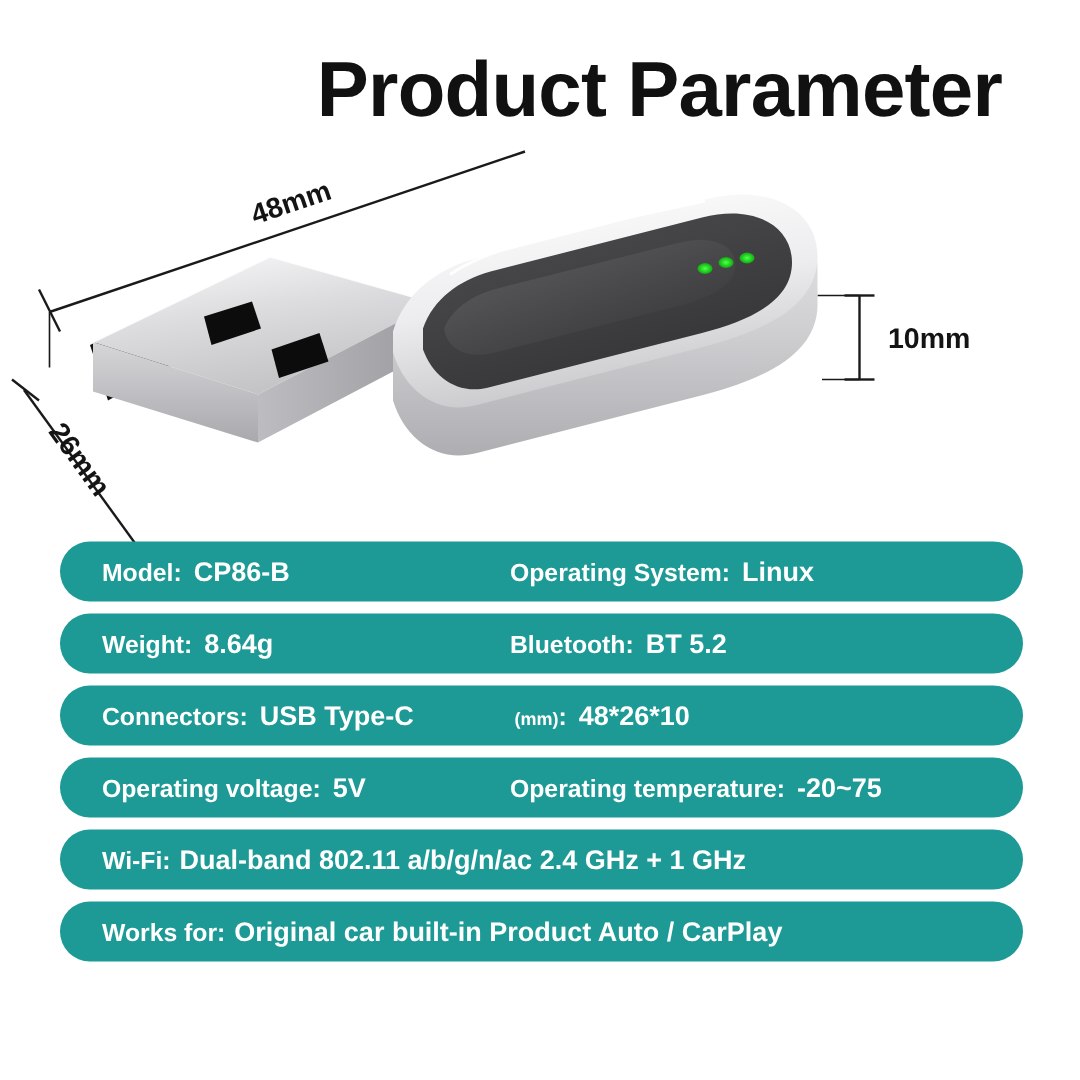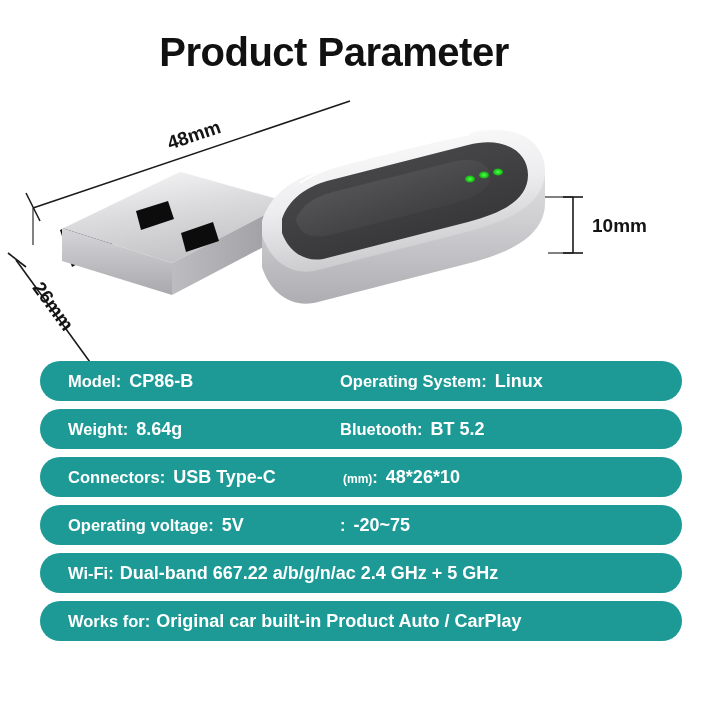--- a/index.html
+++ b/index.html
@@ -17,22 +17,22 @@
     height: 720px;
     background: #ffffff;
   }
 
   
   #page-title {
     position: absolute;
     top: 30px;
     left: 0;
     width: 668px;
-    text-align: center;
-    font-size: 40px;
+    text-align: right;
+    font-size: 52px;
     font-weight: bold;
     letter-spacing: -0.5px;
     color: #111111;
   }
 
   
   #product-figure {
     position: absolute;
     left: 0;
     top: 95px;
@@ -283,30 +283,31 @@
       </div>
     </div>
 
     <div class="spec-row">
       <div class="spec-cell left">
         <span class="spec-key">Operating voltage</span>
           <span class="spec-colon">:</span>
         <span class="spec-val">5V</span>
       </div>
       <div class="spec-cell right">
+        <span class="spec-key">Operating temperature</span>
           <span class="spec-colon">:</span>
         <span class="spec-val">-20~75</span>
       </div>
     </div>
 
     <div class="spec-row">
       <div class="spec-cell full">
         <span class="spec-key">Wi-Fi</span>
           <span class="spec-colon">:</span>
-        <span class="spec-val">Dual-band 667.22 a/b/g/n/ac 2.4 GHz + 5 GHz</span>
+        <span class="spec-val">Dual-band 802.11 a/b/g/n/ac 2.4 GHz + 1 GHz</span>
       </div>
     </div>
 
     <div class="spec-row">
       <div class="spec-cell full">
         <span class="spec-key">Works for</span>
           <span class="spec-colon">:</span>
         <span class="spec-val">Original car built-in Product Auto / CarPlay</span>
       </div>
     </div>

